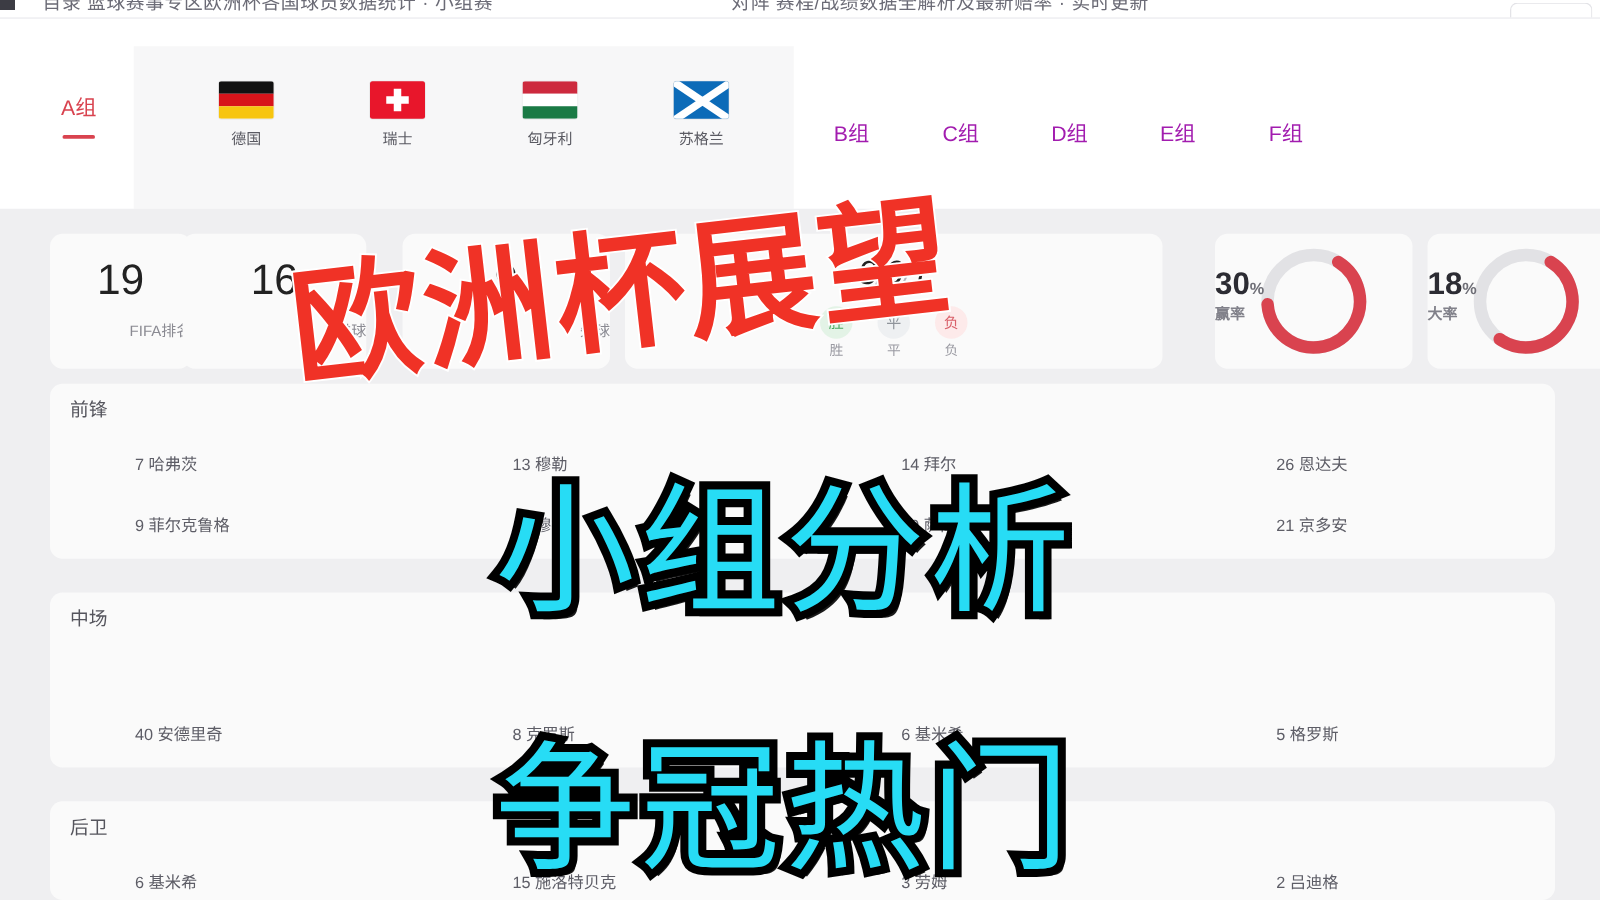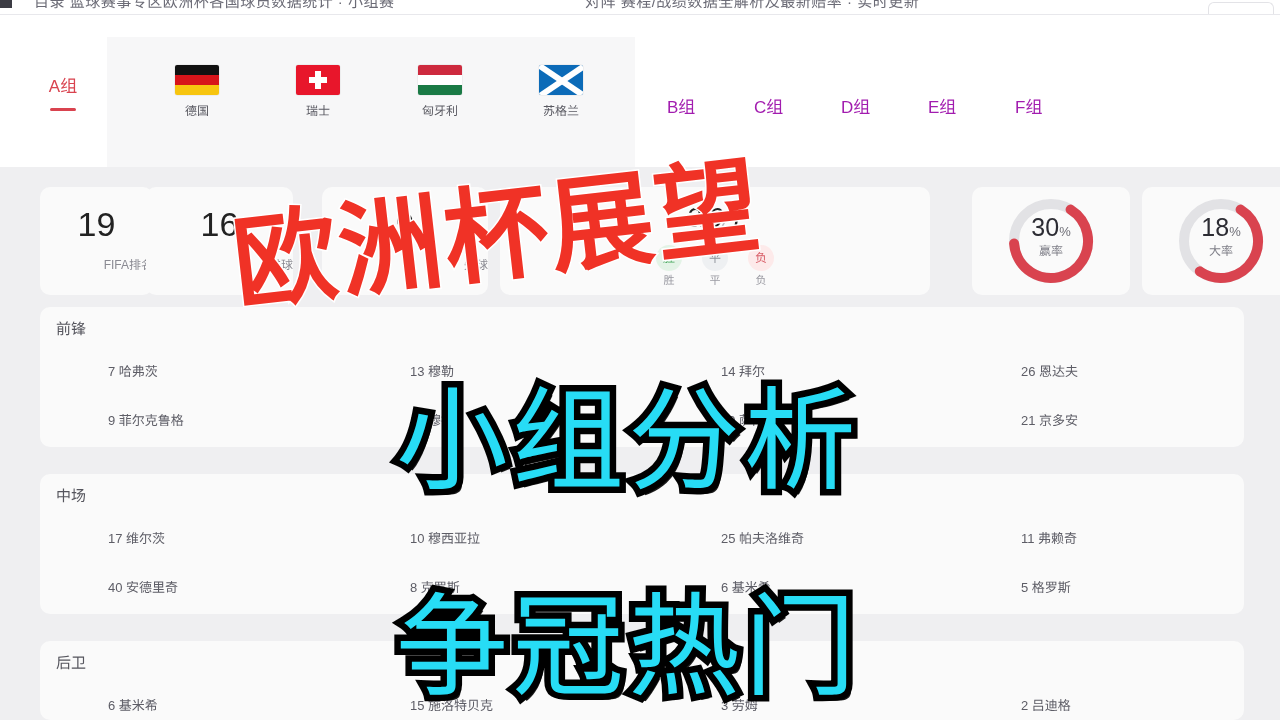--- a/index.html
+++ b/index.html
@@ -145,21 +145,21 @@
   }
   
   .gauge-card { height: 108px; top: 20px; }
   .gauge-wrap {
     position: absolute; left: 50%; top: 8px;
     transform: translateX(-50%);
     width: 92px; height: 92px;
   }
   .gauge-wrap svg { display: block; }
   .gauge-txt {
-    position: absolute; left: 0; right: 0; top: 26px; text-align: center;
+    position: absolute; left: 0; right: 0; top: 26px;  font-weight: bold;
   }
   .gauge-txt .v { font-size: 25px; color: #2c2c33; line-height: 28px; }
   .gauge-txt .pc { font-size: 13px; color: #6f6f77; }
   .gauge-txt .cap2 {
     margin-top: 3px; font-size: 12px; color: #81818a; line-height: 15px;
   }
   
   .roster { left: 40px; width: 1204px; }
   .roster .sec-title {
     position: absolute; left: 16px; top: 13px;
@@ -326,26 +326,20 @@
           <span class="player" style="left:370px">12 穆德</span>
           <span class="player" style="left:681px">19 萨内</span>
           <span class="player" style="left:981px">21 京多安</span>
         </div>
       </div>
     </div>
 
     <div class="card roster" style="top:307px;height:140px">
       <div class="sec-title">中场</div>
       <div class="players">
-        <div class="prow" style="top:0">
-          <span class="player" style="left:68px">17 维尔茨</span>
-          <span class="player" style="left:370px">10 穆西亚拉</span>
-          <span class="player" style="left:681px">25 帕夫洛维奇</span>
-          <span class="player" style="left:981px">11 弗赖奇</span>
-        </div>
         <div class="prow" style="top:49px">
           <span class="player" style="left:68px">40 安德里奇</span>
           <span class="player" style="left:370px">8 克罗斯</span>
           <span class="player" style="left:681px">6 基米希</span>
           <span class="player" style="left:981px">5 格罗斯</span>
         </div>
       </div>
     </div>
 
     <div class="card roster" style="top:474px;height:79px">

